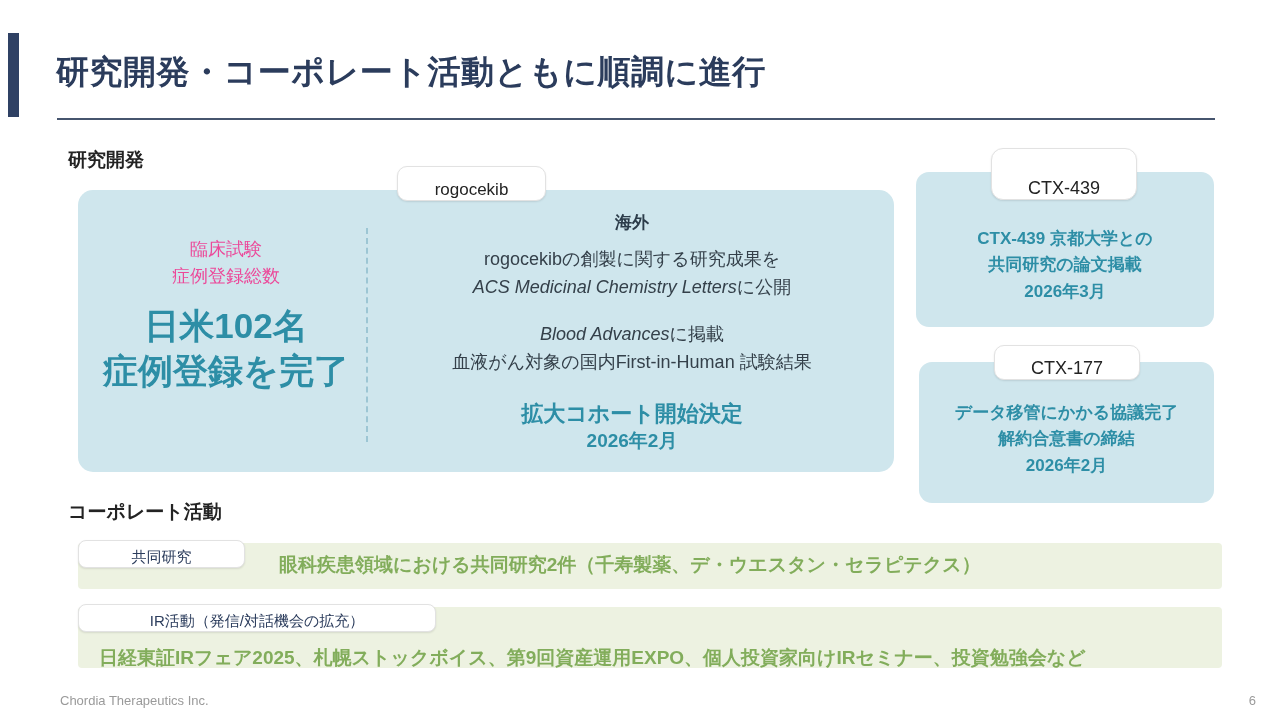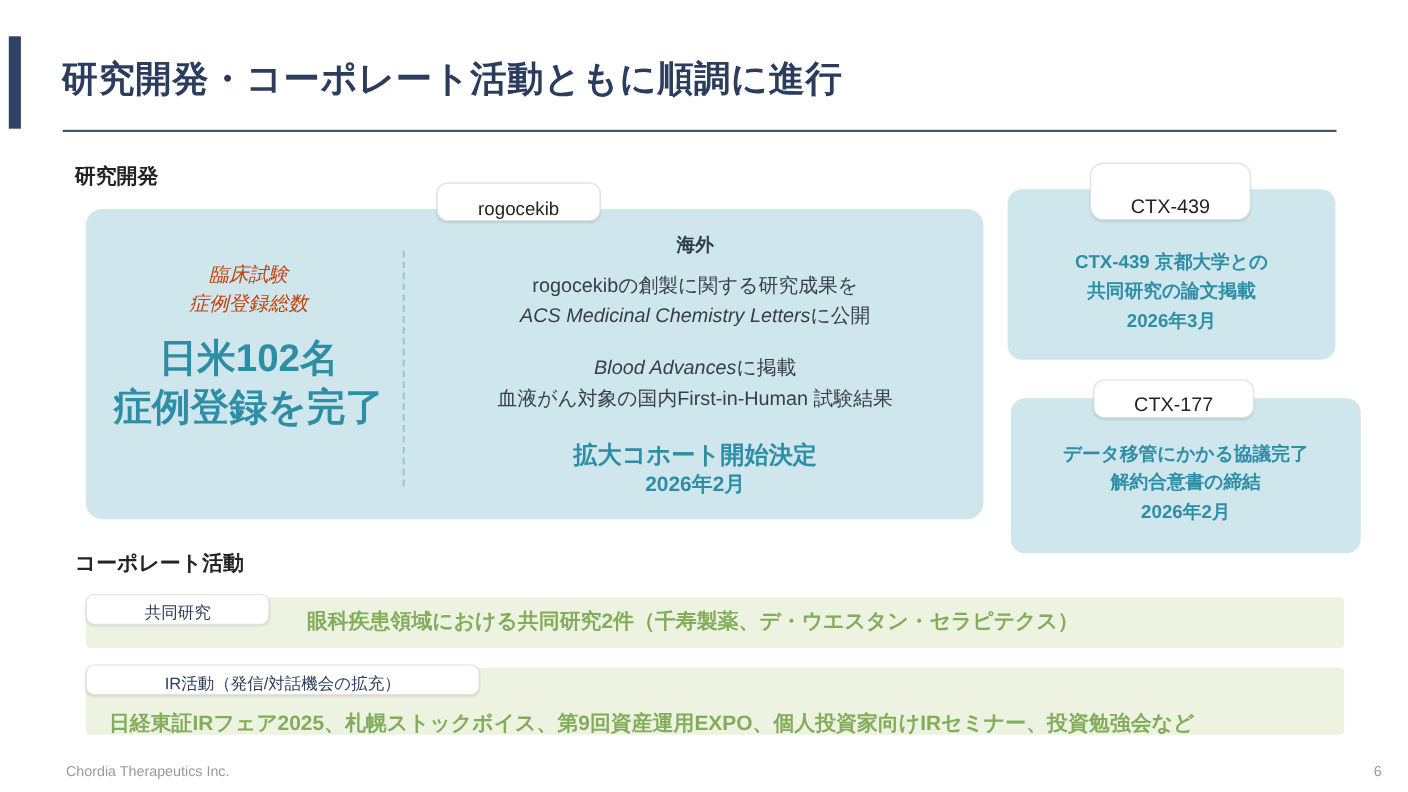--- a/index.html
+++ b/index.html
@@ -78,22 +78,21 @@
   .trial-col {
     position: absolute;
     left: 95px;
     top: 236px;
     width: 262px;
     text-align: center;
   }
   .trial-sub {
     font-size: 18px;
     line-height: 1.5;
-    color: #c2410c;
-    font-style: italic;
+    color: #ec4899;
   }
   .trial-big {
     margin-top: 14px;
     font-size: 35px;
     font-weight: bold;
     line-height: 1.28;
     color: #2d8ea6;
     white-space: nowrap;
   }
 
@@ -185,21 +184,21 @@
     border-radius: 13px;
     text-align: center;
     box-sizing: border-box;
   }
   #ctx439-panel {
     left: 916px; top: 172px;
     width: 298px; height: 155px;
   }
   #ctx177-panel {
     left: 919px; top: 362px;
-    width: 318px; height: 141px;
+    width: 295px; height: 141px;
   }
   .ctx-text {
     font-size: 17px;
     font-weight: bold;
     line-height: 1.55;
     color: #2d8ea6;
     text-align: center;
   }
   #ctx439-panel .ctx-text { padding-top: 54px; }
   #ctx177-panel .ctx-text { padding-top: 38px; }

